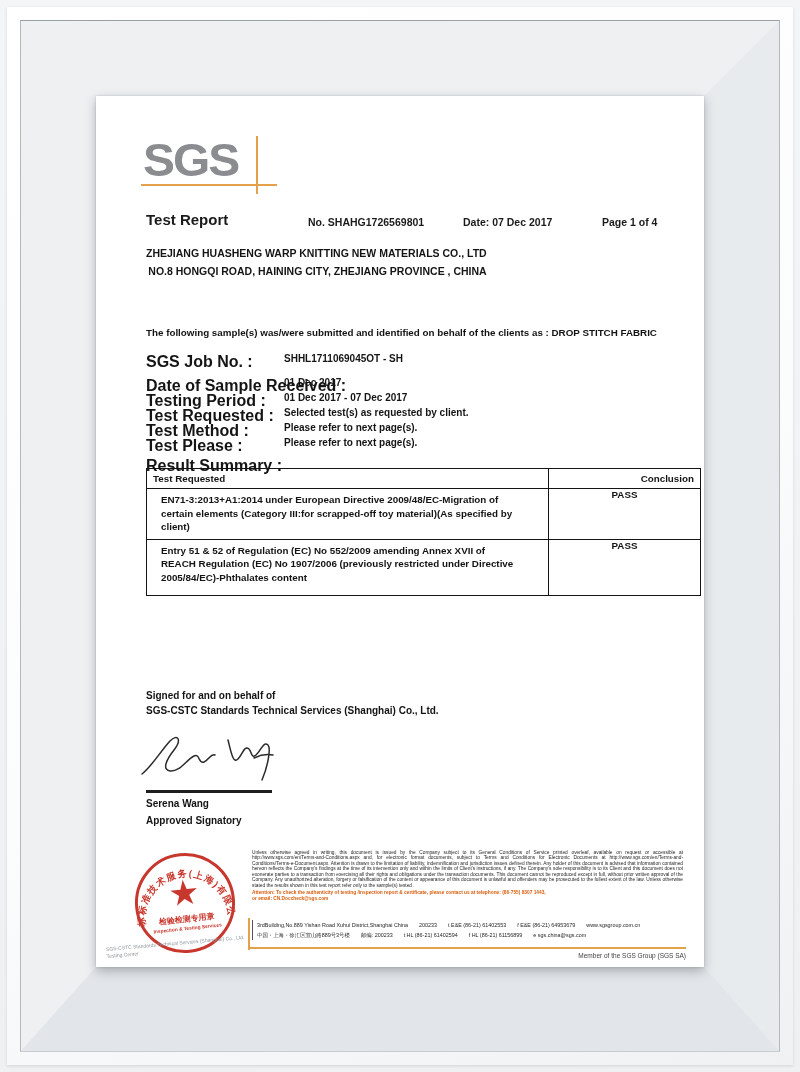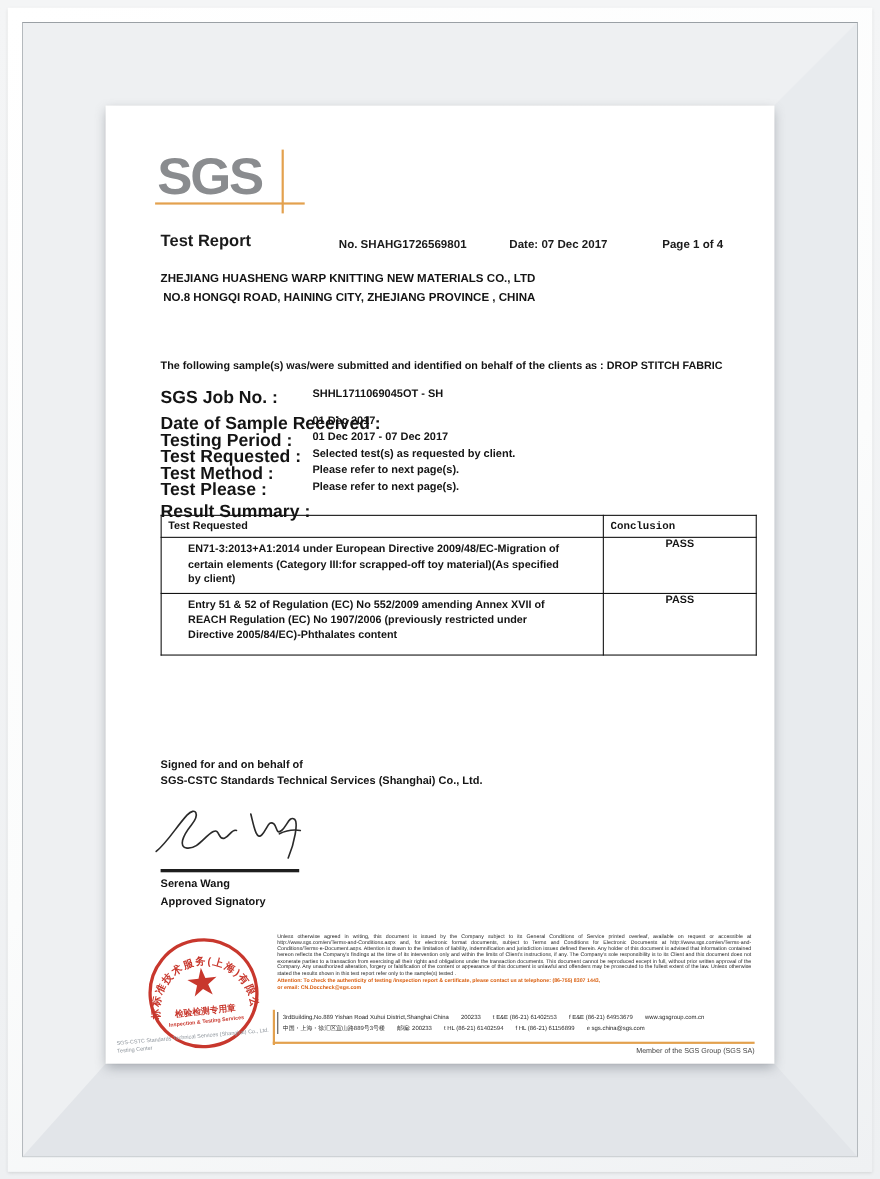--- a/index.html
+++ b/index.html
@@ -56,22 +56,22 @@
   .field-value { left:188px; font-size:10px; font-weight:700; color:#141414; }
   
   .summary-table {
     left:50px; top:372px; width:541px;
     border-collapse:collapse; table-layout:fixed;
     font-size:9.8px; color:#141414;
   }
   .summary-table th, .summary-table td { border:1.6px solid #141414; vertical-align:top;margin-top:16px; }
   .summary-table th { font-weight:700; padding:4px 6px; }
   .summary-table .col-test { width:402px; text-align:left; }
-  .summary-table .col-conc { width:139px; text-align:left;font-family:Liberation Mono, monospace; }
-  .summary-table td.test { padding:4px 26px 5px 24px; font-weight:700; line-height:13.5px; }
+  .summary-table .col-conc { width:152px; text-align:right; }
+  .summary-table td.test { padding:4px 26px 5px 14px; font-weight:700; line-height:13.5px; }
   .summary-table td.conc { text-align:center; font-weight:700; padding-top:0; }
   .summary-table tr.r1 td { height:40px; }
   .summary-table tr.r2 td { height:56px; }
   
   .signed { left:50px; top:593px; font-size:10px; font-weight:700; color:#141414; line-height:14.5px; }
   .sig-svg { left:38px; top:632px; }
   .sig-line { left:50px; top:694px; width:126px; height:2.5px; background:#1e1e1e; }
   .sig-name { left:50px; top:702px; font-size:10px; font-weight:700; color:#141414; }
   .sig-title { left:50px; top:719px; font-size:10px; font-weight:700; color:#141414; }
   

